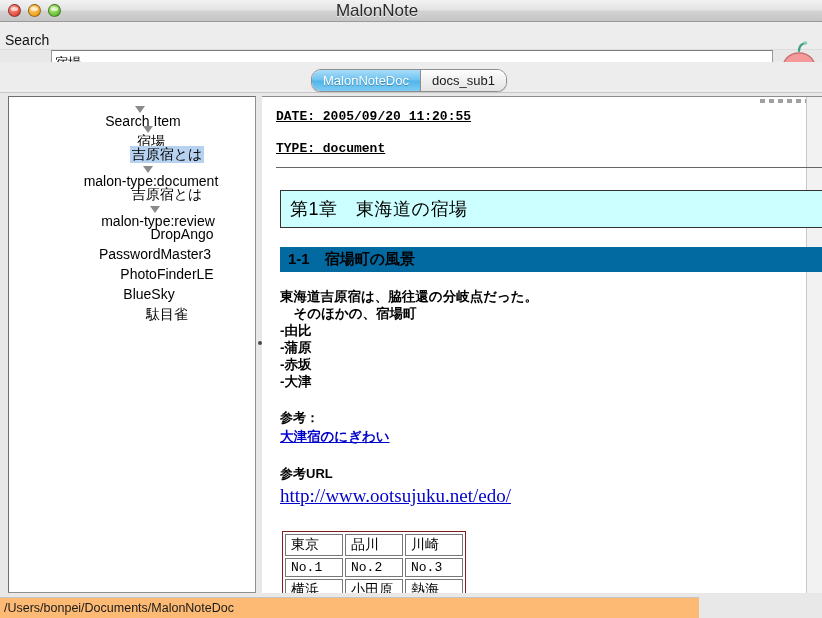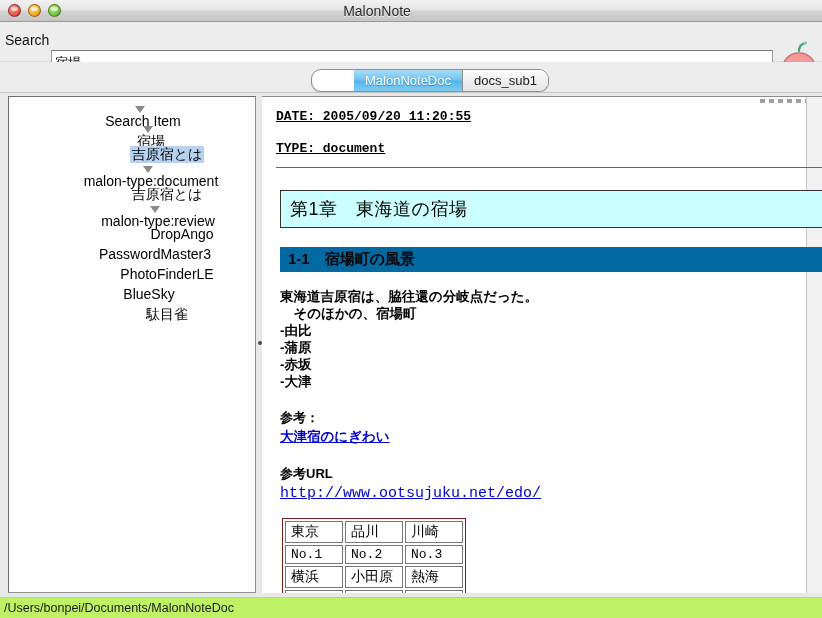--- a/index.html
+++ b/index.html
@@ -42,28 +42,28 @@
     background: rgba(255,255,255,0.65);
   }
   .light.close { background: radial-gradient(circle at 35% 30%, #ff9d92, #e24b3d 70%, #b3281c); }
   .light.min   { background: radial-gradient(circle at 35% 30%, #ffd78a, #f0a018 70%, #c97a08); }
   .light.max   { background: radial-gradient(circle at 35% 30%, #c2f08a, #66c032 70%, #3e8c19); }
 
   .win-title {
     position: absolute; left: 0; top: 0;
     width: 754px; height: 22px;
     line-height: 22px; text-align: center;
-    font-size: 14px; color: #2a2a2a;
+    font-size: 17px; color: #2a2a2a;
     text-shadow: 0 1px 0 rgba(255,255,255,0.8);
   }
 
   
   .searchbar {
     position: absolute; left: 0; top: 22px;
-    width: 822px; height: 40px;
+    width: 822px; height: 28px;
     background: #ededed;
     border-bottom: 1px solid #dcdcdc;
     box-sizing: border-box;
   }
   .search-label {
     position: absolute; left: 5px; top: 10px;
     font-size: 14px; color: #111;
   }
   .search-input {
     position: absolute; left: 51px; top: 28px;
@@ -106,21 +106,20 @@
     padding: 0 11px;
     color: #1a1a1a;
     background: linear-gradient(to bottom, #fdfdfd 0%, #f0f0f0 50%, #e4e4e4 100%);
     white-space: nowrap;
   }
   .tab + .tab { border-left: 1px solid #8e8e8e; }
   .tab.active {
     background: linear-gradient(to bottom, #a9ddf8 0%, #6ec2ef 48%, #4fb4ea 52%, #7fcdf3 100%);
     color: #ffffff;
     text-shadow: 0 1px 0 rgba(0,0,0,0.28);
-    margin-left: 42px;
   }
 
   .chrome-sep {
     position: absolute; left: 0; top: 92px;
     width: 822px; height: 1px;
     background: #c8c8c8;
   }
 
   
   .tree-pane {
@@ -246,23 +245,23 @@
     color: #0000cc;
     text-decoration: underline;
     cursor: pointer;
     display: inline-block;
   }
   .url-label {
     margin: 19px 0 0 4px;
     font-size: 13px; font-weight: bold; color: #000;
   }
   .url-link {
-    margin: 2px 0 0 4px;
-    font-family: Liberation Mono, monospace;
-    font-size: 15px;
+    margin: 2px 0 8px 4px;
+    font-family: Liberation Serif, serif;
+    font-size: 19px;
     color: #0000cc;
     text-decoration: underline;
     cursor: pointer;
     display: inline-block;
   }
 
   table.doc-table {
     margin: 16px 0 0 6px;
     border-collapse: separate;
     border-spacing: 2px;
@@ -279,22 +278,22 @@
     min-width: 46px;
   }
   table.doc-table td.mono {
     font-family: "Liberation Mono", monospace;
     font-size: 13px;
   }
 
   
   .statusbar {
     position: absolute; left: 0; top: 597px;
-    width: 822px; height: 21px;
-    background: #bef264;
+    width: 699px; height: 21px;
+    background: #fdba74;
     border-top: 1px solid #c4c4c4;
     box-sizing: border-box;
   }
   .status-text {
     position: absolute; left: 4px; top: 3px;
     font-size: 12.5px; color: #1a1a1a;
   }
 </style>
 </head>
 <body>

